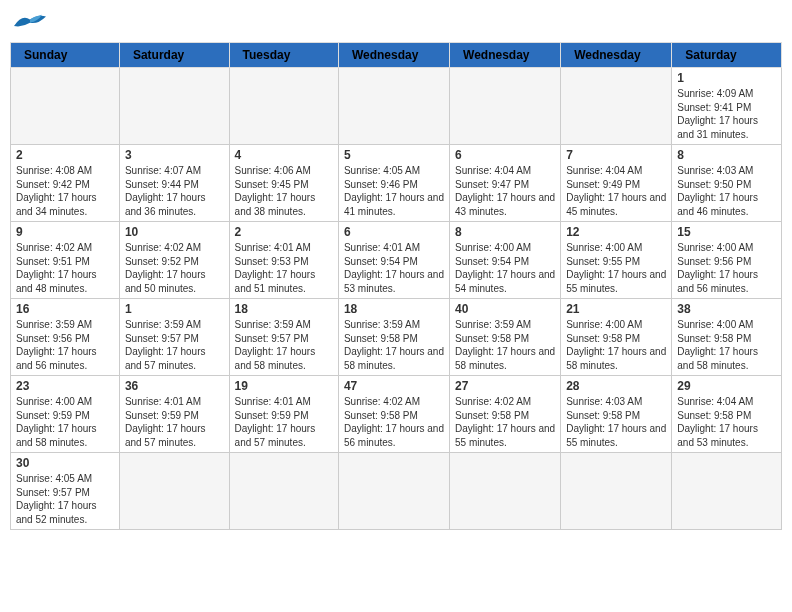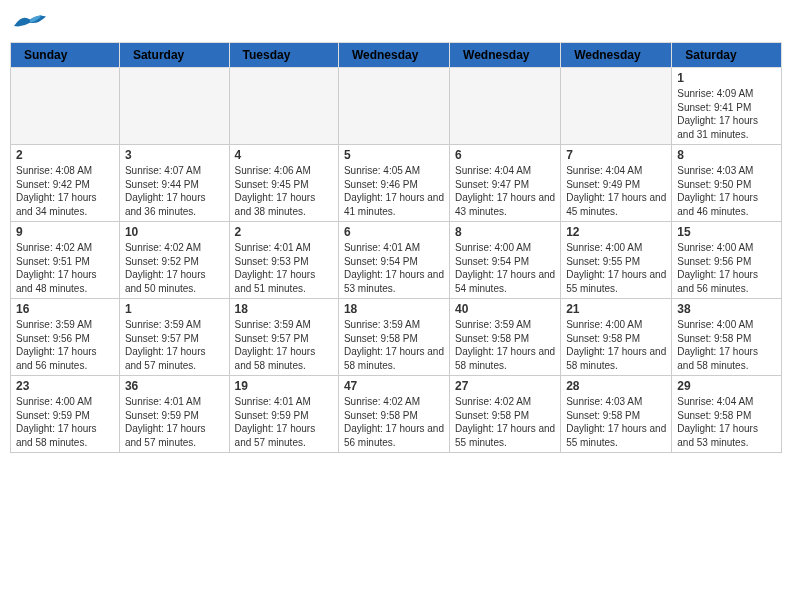--- a/index.html
+++ b/index.html
@@ -240,14 +240,26 @@
         </td>
         <td>
           <div class="day-number">28</div>
           <div class="day-info">Sunrise: 4:03 AM<br>Sunset: 9:58 PM<br>Daylight: 17 hours and 55 minutes.</div>
         </td>
         <td>
           <div class="day-number">29</div>
           <div class="day-info">Sunrise: 4:04 AM<br>Sunset: 9:58 PM<br>Daylight: 17 hours and 53 minutes.</div>
         </td>
       </tr>
+      <tr>
+        <td>
+          <div class="day-number">30</div>
+          <div class="day-info">Sunrise: 4:05 AM<br>Sunset: 9:57 PM<br>Daylight: 17 hours and 52 minutes.</div>
+        </td>
+        <td class="empty"></td>
+        <td class="empty"></td>
+        <td class="empty"></td>
+        <td class="empty"></td>
+        <td class="empty"></td>
+        <td class="empty"></td>
+      </tr>
     </tbody>
 </table>
 
 </body></html>

